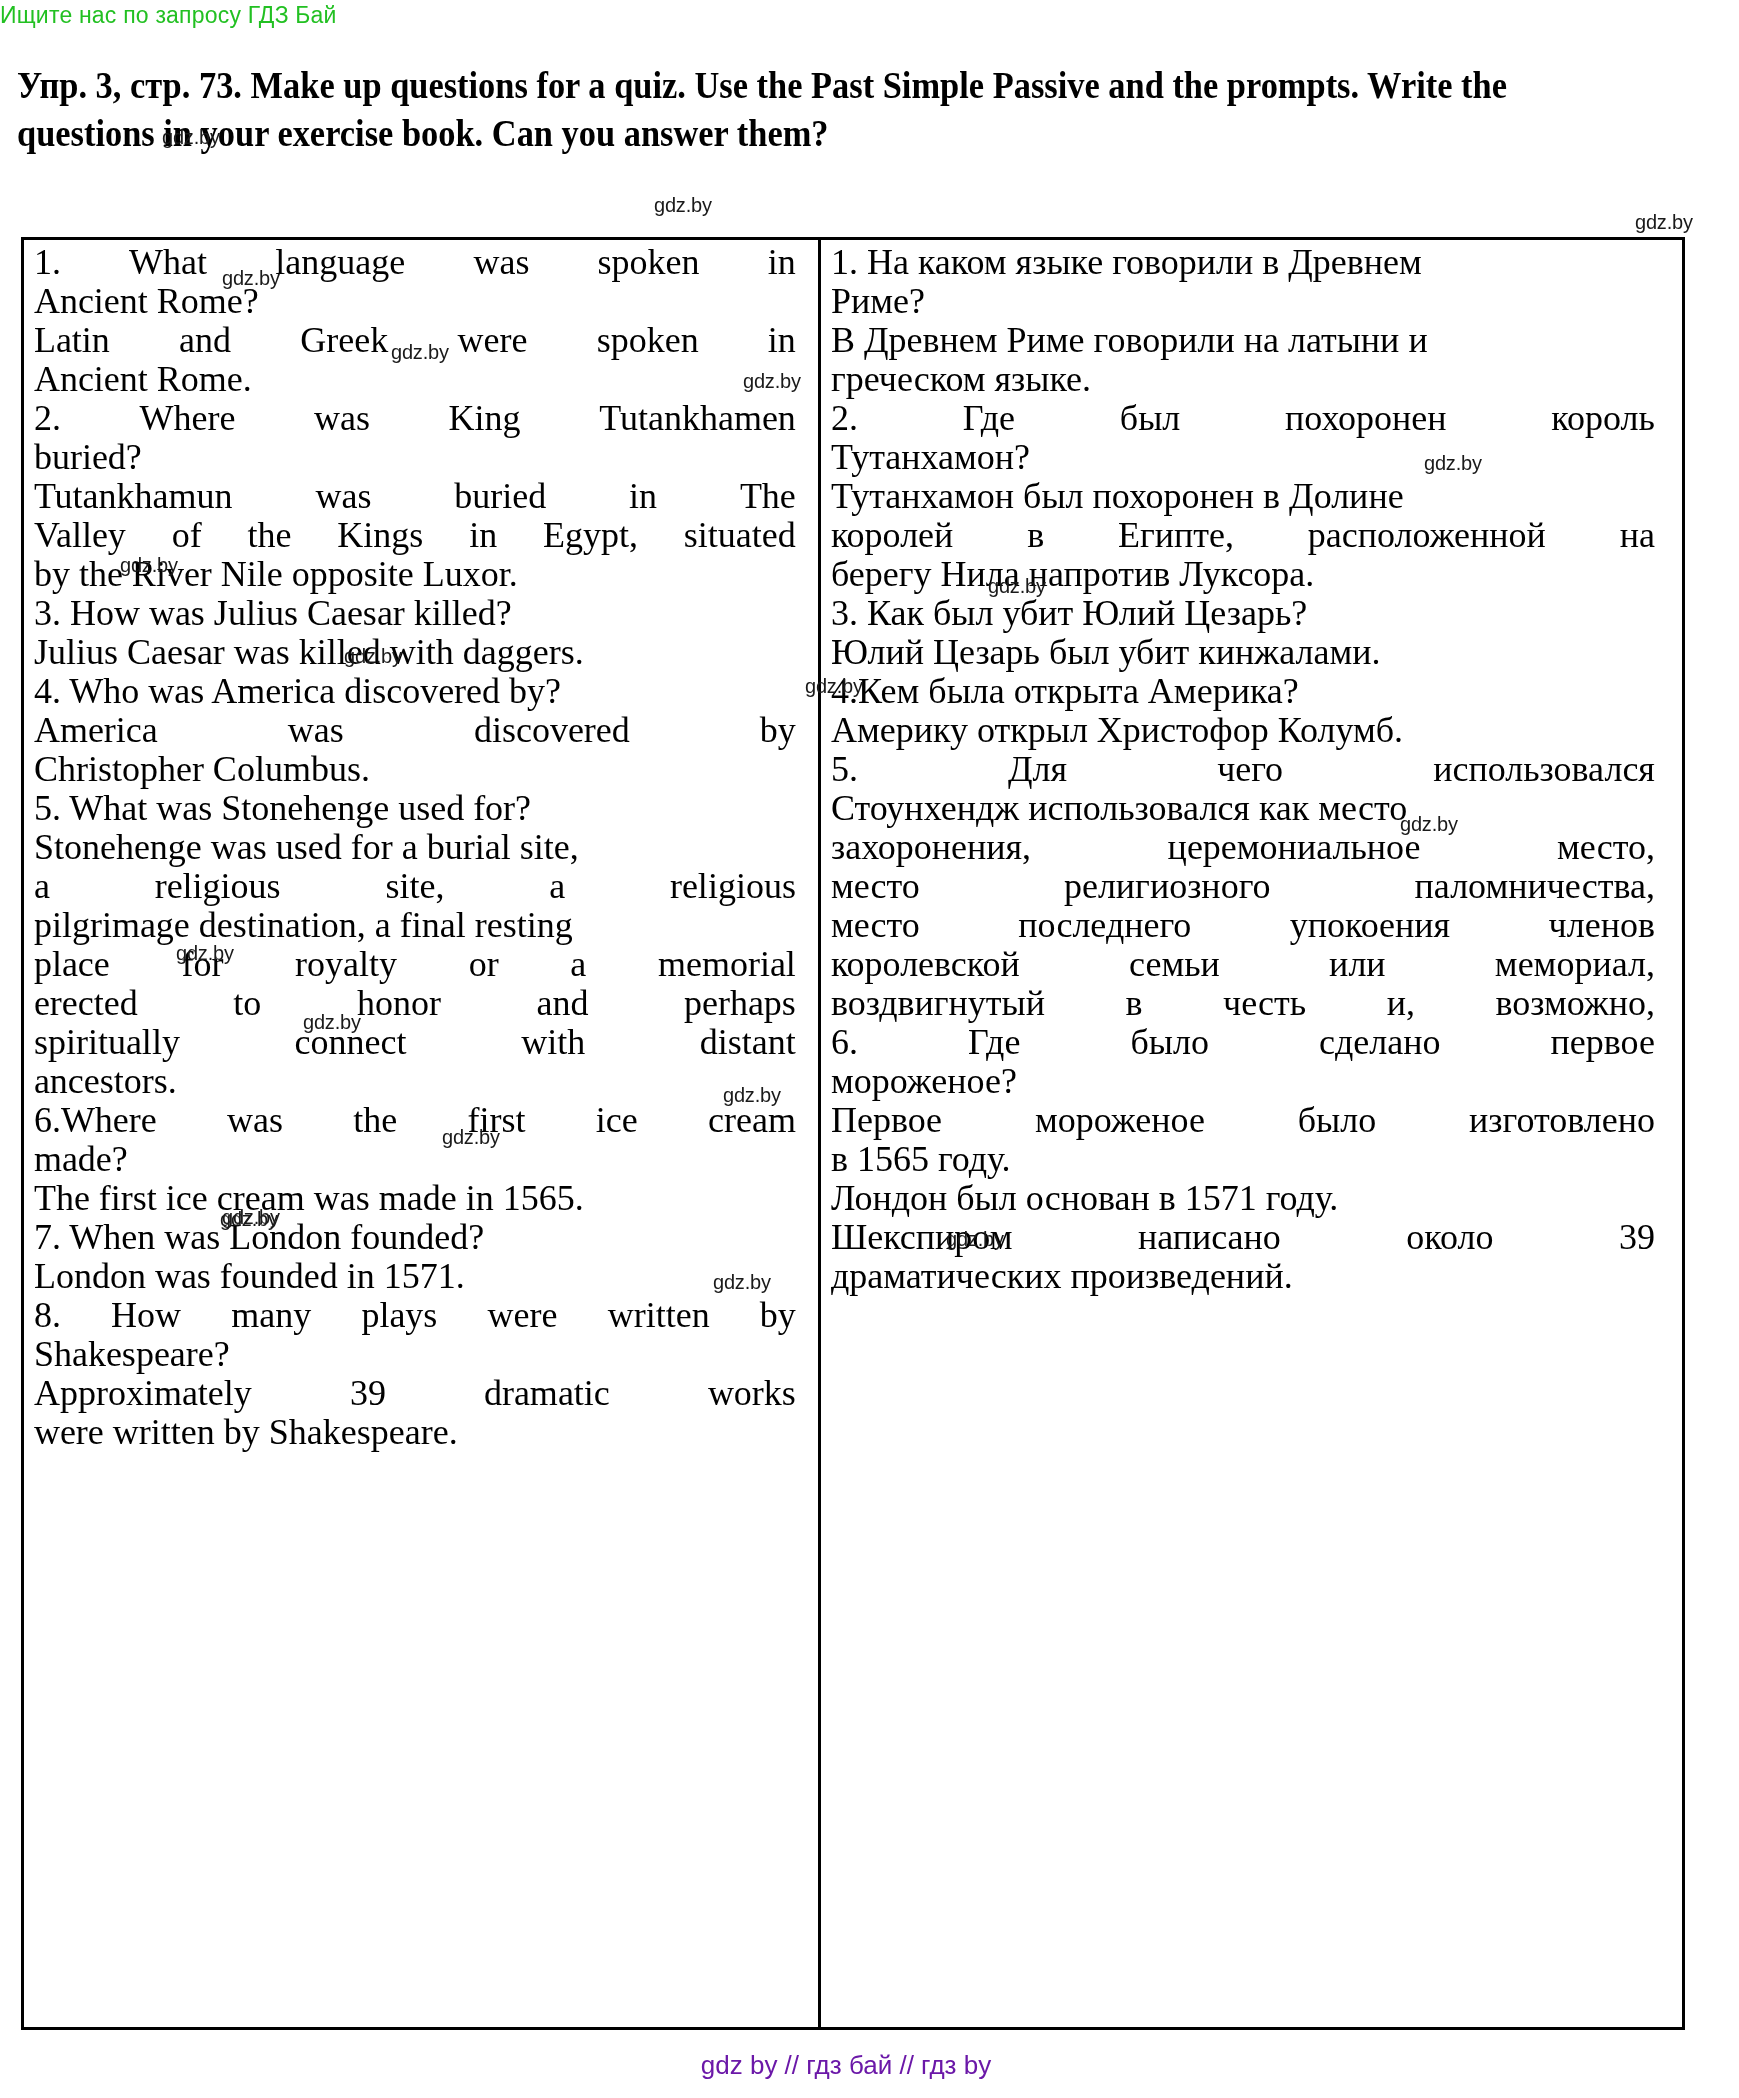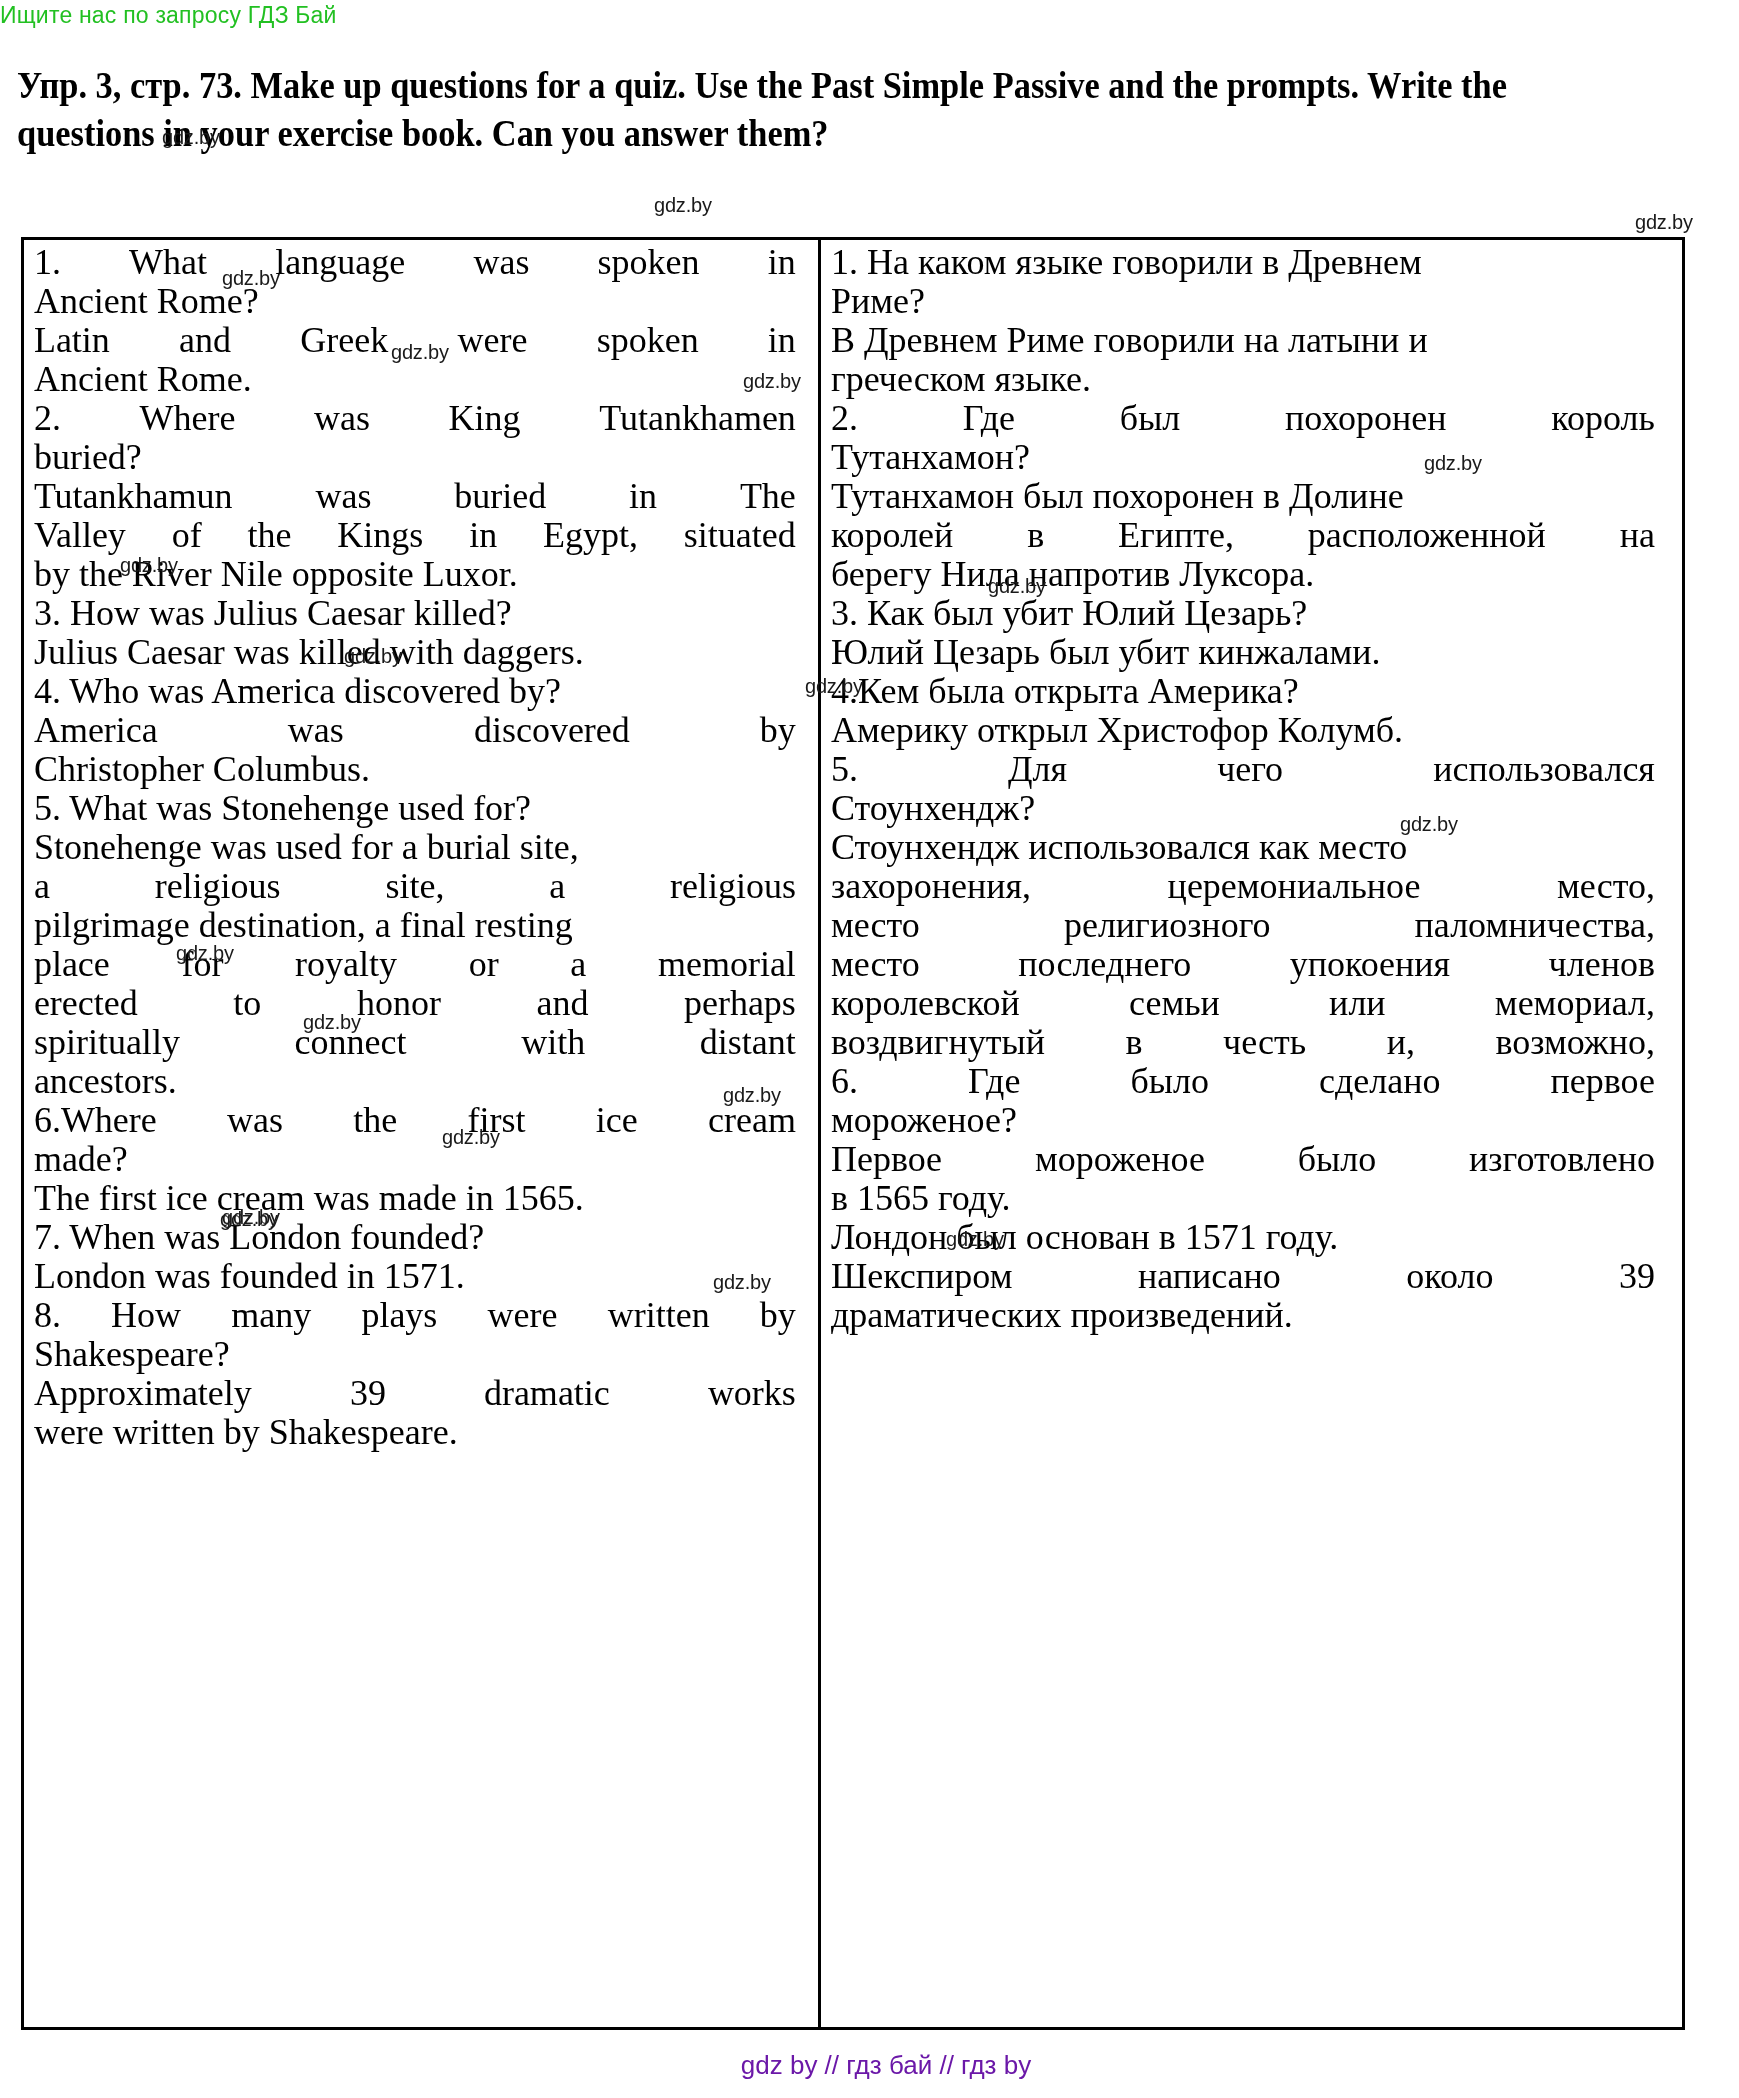--- a/index.html
+++ b/index.html
@@ -99,21 +99,20 @@
   .footer {
     position: absolute;
     left: 0;
     top: 2050px;
     width: 1692px;
     text-align: center;
     font-family: "Liberation Sans", "DejaVu Sans", sans-serif;
     font-size: 26px;
     color: #6b18a8;
     white-space: nowrap;
-    padding-left: 40px;
   }
 </style>
 </head>
 <body>
 
 <div class="promo-banner">Ищите нас по запросу ГДЗ Бай</div>
 
 <div class="exercise-title">Упр. 3, стр. 73. Make up questions for a quiz. Use the Past Simple Passive and the prompts. Write the questions in your exercise book. Can you answer them?</div>
 
 <div class="quiz-table">
@@ -315,23 +314,20 @@
         <span>4.Кем была открыта Америка?</span>
       </div>
       <div class="jline left">
         <span>Америку открыл Христофор Колумб.</span>
       </div>
       <div class="jline">
         <span>5.</span>
         <span>Для</span>
         <span>чего</span>
         <span>использовался</span>
-      </div>
-      <div class="jline left">
-        <span>Стоунхендж?</span>
       </div>
       <div class="jline left">
         <span>Стоунхендж использовался как место</span>
       </div>
       <div class="jline">
         <span>захоронения,</span>
         <span>церемониальное</span>
         <span>место,</span>
       </div>
       <div class="jline">

